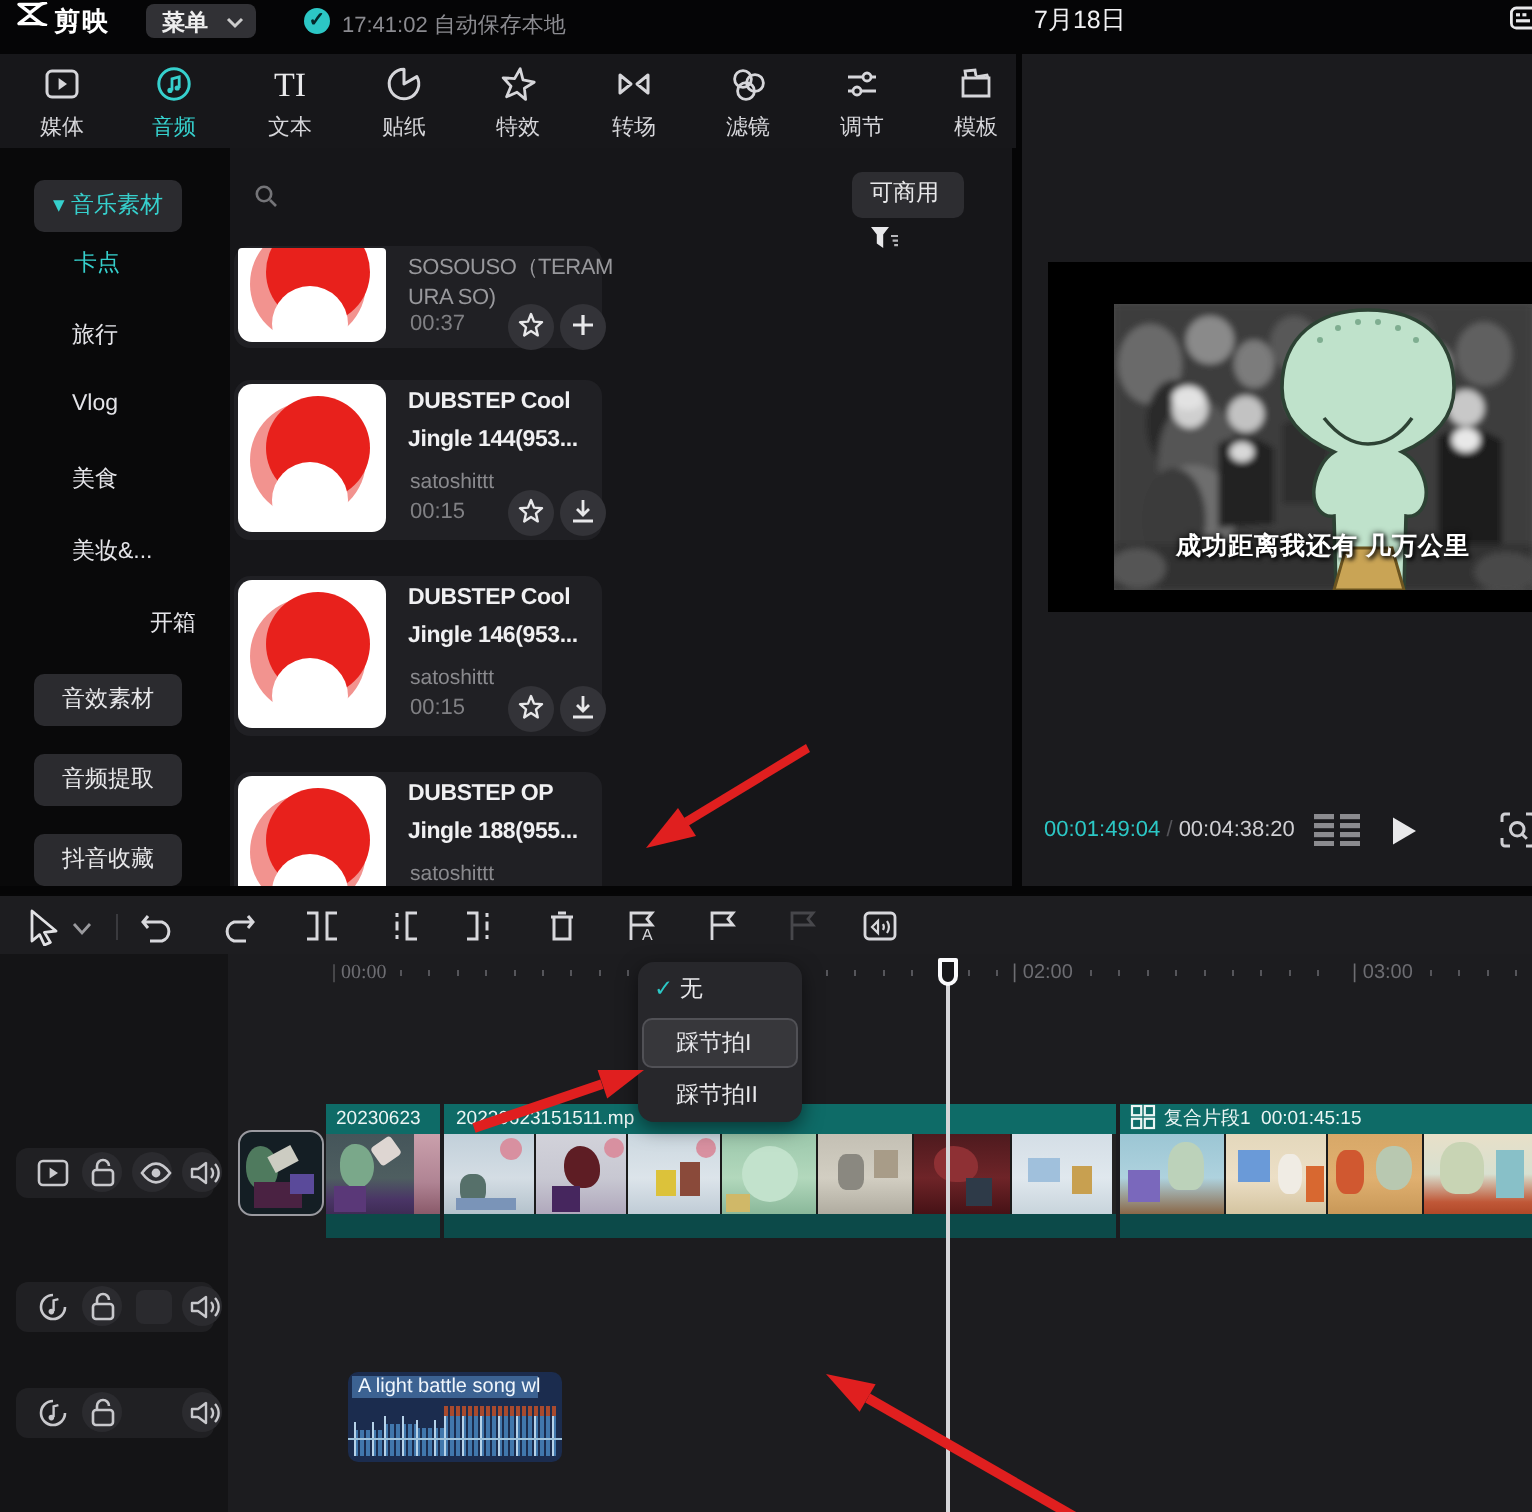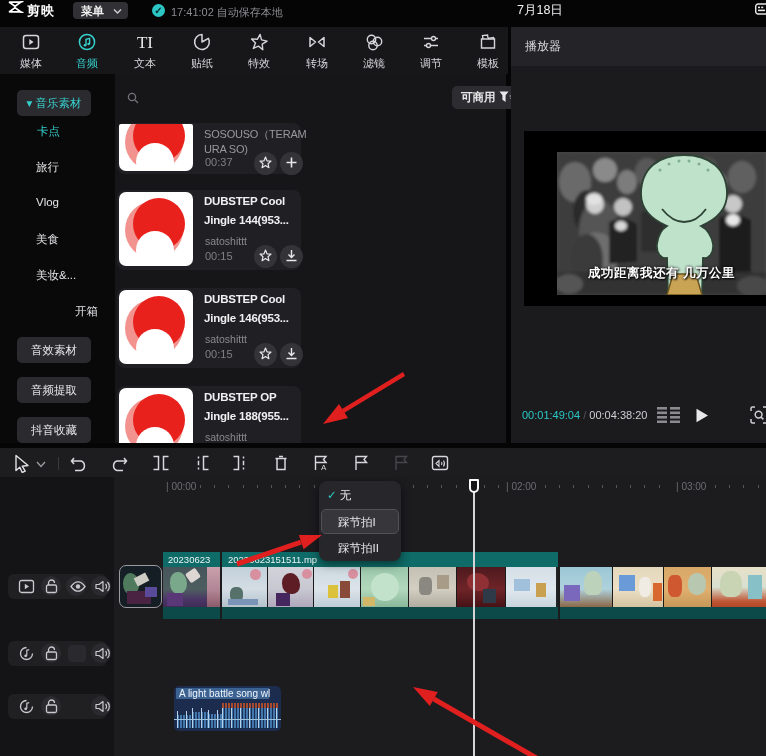--- a/index.html
+++ b/index.html
@@ -29,22 +29,22 @@
 #sidebar { left:0; top:74px; width:115px; height:369px; background:#09090a; }
 .sb-chip { position:absolute; left:17px; width:74px; height:26px; background:#2b2b2f;
   border-radius:5px; color:#e8e8ea; font-size:11.5px; line-height:26px; text-align:center; }
 .sb-item { position:absolute; left:36px; font-size:11.5px; color:#e4e4e8; }
 .teal { color:#36d0cd; }
 
 
 #content { left:115px; top:74px; width:391px; height:369px; background:#161619; }
 #search { position:absolute; left:6px; top:11px; width:292px; height:25px; background:#232327; border-radius:10px;
   color:#747478; font-size:11.5px; line-height:25px; padding-left:22px;}
-#biz { position:absolute; left:311px; top:12px; width:76px; height:23px; background:#2d2d31; border-radius:5px;
-  color:#e8e8ea; font-size:11.5px; line-height:23px; padding-left:9px; font-weight:bold;margin-left:26px;}
+#biz { position:absolute; left:311px; top:12px; width:56px; height:23px; background:#2d2d31; border-radius:5px;
+  color:#e8e8ea; font-size:11.5px; line-height:23px; padding-left:9px; font-weight:normal;}
 .card { position:absolute; left:2px; width:184px; background:#202024; border-radius:8px; }
 .album { position:absolute; left:2px; top:2px; width:74px; height:74px; background:#fff; border-radius:7px; overflow:hidden;}
 .s-title { position:absolute; left:87px; color:#f0f0f2; font-size:11.5px; font-weight:bold; line-height:19px; letter-spacing:-0.2px;}
 .s-artist { position:absolute; left:88px; color:#8a8a8e; font-size:10.5px; }
 .s-dur { position:absolute; left:88px; color:#808084; font-size:11px; }
 .cbtn { position:absolute; width:23px; height:23px; border-radius:50%; background:#333338; }
 .cbtn svg { margin:4px auto 0; display:block;}
 
 
 #player { left:511px; top:27px; width:255px; height:416px; background:#1b1b1e; }
@@ -292,21 +292,20 @@
           <circle cx="40" cy="32" r="26" fill="#e8211c"></circle>
           <circle cx="36" cy="58" r="19" fill="#fff"></circle>
         </svg>
       </div>
       <div class="s-title" style="top:2px;">DUBSTEP OP<br>Jingle 188(955...</div>
       <div class="s-artist" style="top:45px;">satoshittt</div>
     </div>
   </div>
 
   <div id="player" class="abs">
-    <div class="phead">播放器</div>
     <div id="vframe">
       <div id="vcontent">
         <svg width="209" height="143" viewBox="0 0 209 143" style="position:absolute;left:0;top:0;">
           <rect width="209" height="143" fill="#4a4a4a"></rect>
           <defs>
               <filter id="blr" x="-10%" y="-10%" width="120%" height="120%">
                 <feGaussianBlur stdDeviation="1.6"></feGaussianBlur>
               </filter>
             </defs>
 
@@ -421,21 +420,21 @@
       <path d="M5 9.5 L8 6.5 L8 12.5 Z M10.5 8 A3 3 0 0 1 10.5 11 M12.5 6.5 A5.5 5.5 0 0 1 12.5 12.5" fill="none" stroke="#d8d8dc" stroke-width="1.1"></path>
     </svg>
   </div>
 
   <div id="timeline" class="abs">
     <div id="tl-left"></div>
     <div class="ruler">
       <div style="position:absolute;left:200px;top:4px;width:300px;height:3px;background:repeating-linear-gradient(90deg,#55555a 0 1px,transparent 1px 14.2px);"></div>
       <div style="position:absolute;left:545px;top:4px;width:125px;height:3px;background:repeating-linear-gradient(90deg,#55555a 0 1px,transparent 1px 14.2px);"></div>
       <div style="position:absolute;left:715px;top:4px;width:51px;height:3px;background:repeating-linear-gradient(90deg,#55555a 0 1px,transparent 1px 14.2px);"></div>
-      <span style="position:absolute;left:166px;">| 00:00</span>
+      <span style="position:absolute;left:166px;font-family:Liberation Serif, serif;">| 00:00</span>
       <span style="position:absolute;left:506px;">| 02:00</span>
       <span style="position:absolute;left:676px;">| 03:00</span>
     </div>
 
     <div class="hdr-chip" style="top:97px;">
       <div class="cir" style="left:33px;"></div>
         <div class="cir" style="left:58px;"></div>
         <div class="cir" style="left:83px;"></div>
       <svg style="left:10px" width="17" height="17" viewBox="0 0 17 17">
         <rect x="1.5" y="2.5" width="14" height="12" rx="2" fill="none" stroke="#c9c9cd" stroke-width="1.3"></rect>
@@ -537,20 +536,27 @@
         <div style="position:absolute;left:10px;top:6px;width:22px;height:18px;background:#8e3034;border-radius:45% 55% 40% 50%;"></div>
         <div style="position:absolute;left:26px;top:22px;width:13px;height:14px;background:#2e3a48;"></div>
       </div>
       <div style="width:50px;background:linear-gradient(180deg,#d4dee6 0%,#e0e8ee 55%,#c8d4dc 100%);position:relative;">
         <div style="position:absolute;left:8px;top:12px;width:16px;height:12px;background:#a0c0dc;"></div>
         <div style="position:absolute;left:30px;top:16px;width:10px;height:14px;background:#c8a050;"></div>
       </div>
     </div>
     <div class="vfoot" style="left:222px;top:130px;width:336px;"></div>
 
+    <div class="vclip-head" style="left:560px;top:75px;width:206px;">
+      <svg style="display:inline-block;vertical-align:-3px;margin:0 4px 0 5px" width="13" height="13" viewBox="0 0 13 13">
+        <rect x="1" y="1" width="4.6" height="4.6" fill="none" stroke="#ecf5f4" stroke-width="1.1"></rect>
+        <rect x="7.4" y="1" width="4.6" height="4.6" fill="none" stroke="#ecf5f4" stroke-width="1.1"></rect>
+        <rect x="1" y="7.4" width="4.6" height="4.6" fill="none" stroke="#ecf5f4" stroke-width="1.1"></rect>
+        <rect x="7.4" y="7.4" width="4.6" height="4.6" fill="none" stroke="#ecf5f4" stroke-width="1.1"></rect>
+      </svg>复合片段1&nbsp;&nbsp;00:01:45:15</div>
     <div class="vthumbs" style="left:560px;top:90px;width:206px;">
       <div style="width:53px;background:linear-gradient(180deg,#9cc6d4 0%,#aed2de 55%,#8a6848 100%);position:relative;border-right:1px solid #1a1a1a;">
         <div style="position:absolute;left:4px;top:18px;width:16px;height:16px;background:#7a68bc;"></div>
         <div style="position:absolute;left:24px;top:4px;width:18px;height:24px;background:#bcd2ba;border-radius:45% 45% 30% 30%;"></div>
       </div>
       <div style="width:51px;background:linear-gradient(180deg,#e4d8bc 0%,#ecdfc6 55%,#d4c4a0 100%);position:relative;border-right:1px solid #1a1a1a;">
         <div style="position:absolute;left:6px;top:8px;width:16px;height:16px;background:#6a9ad8;"></div>
         <div style="position:absolute;left:26px;top:10px;width:12px;height:20px;background:#f0ece4;border-radius:40%;"></div>
         <div style="position:absolute;left:40px;top:16px;width:9px;height:18px;background:#d86830;"></div>
       </div>

